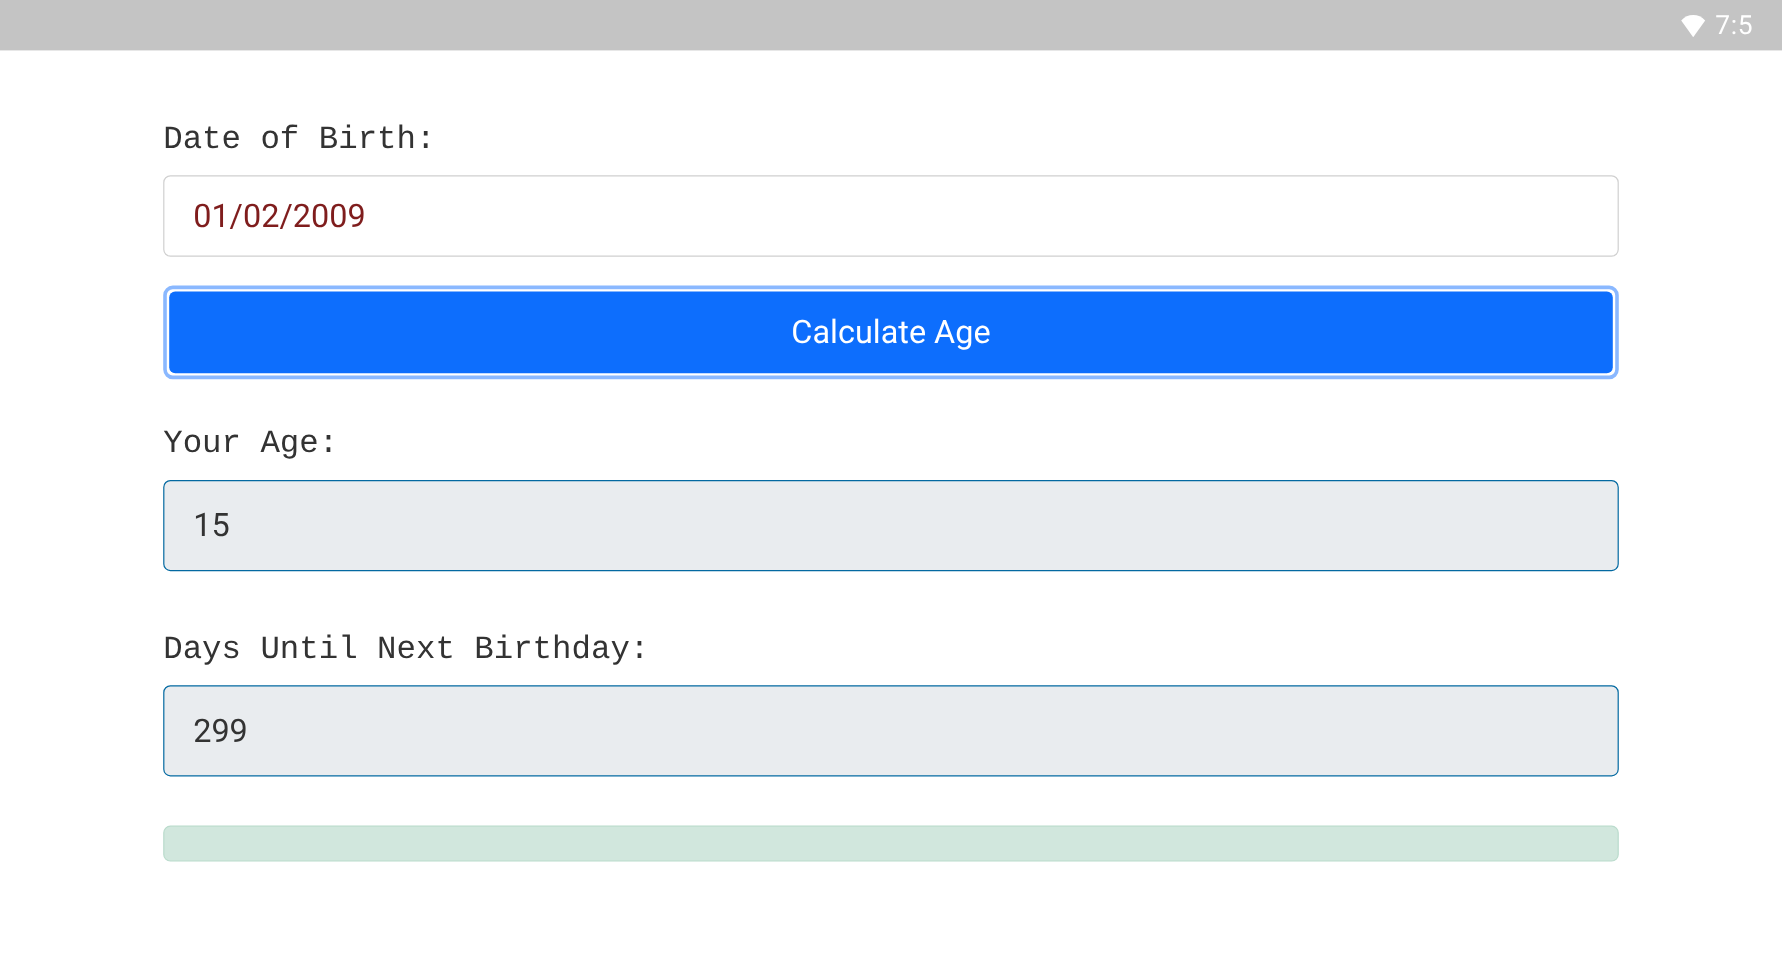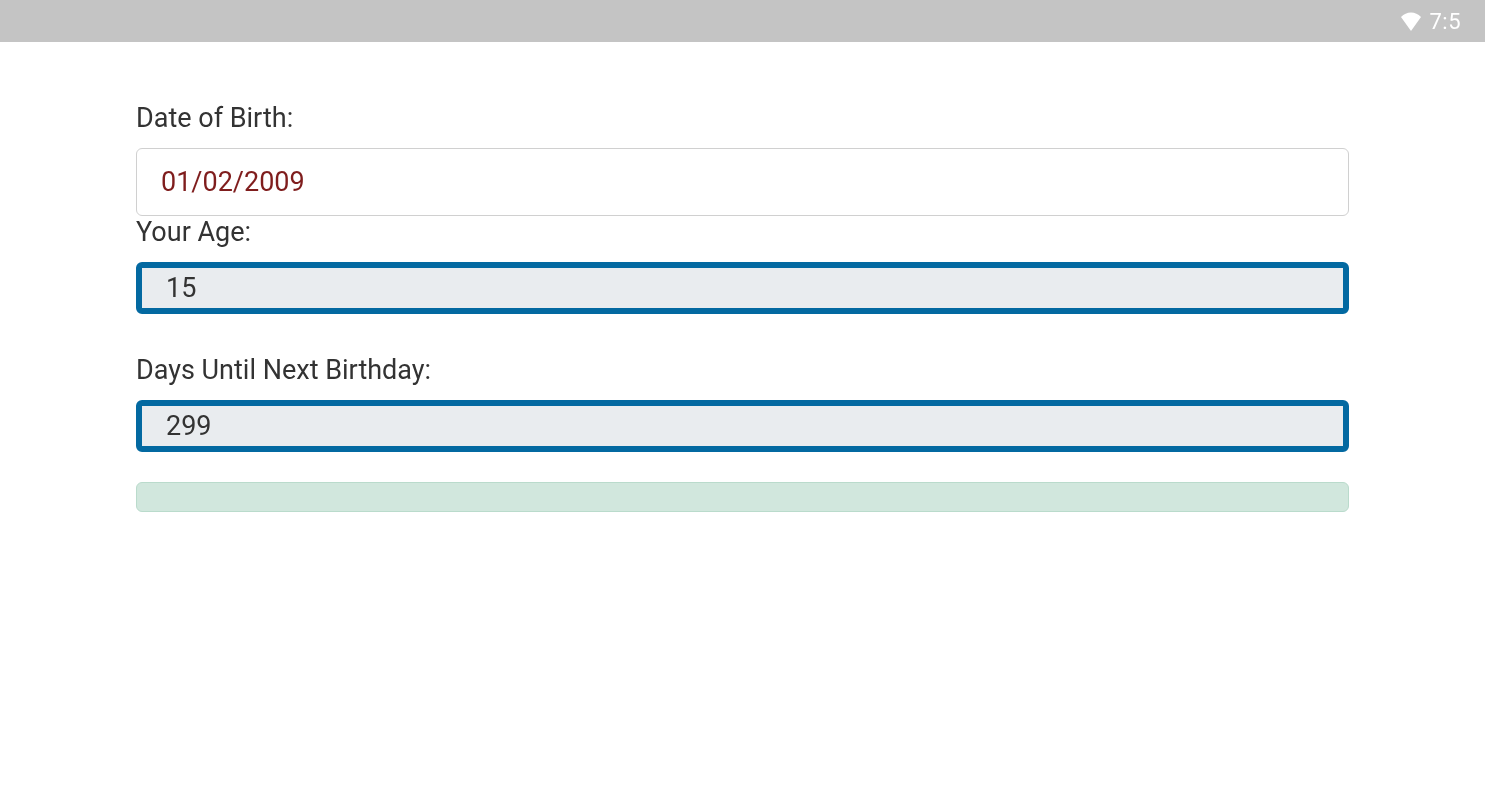--- a/index.html
+++ b/index.html
@@ -75,33 +75,34 @@
       border: none;
       border-radius: 5px;
       color: #ffffff;
       font-size: 27px;
       font-weight: 400;
       cursor: pointer;
       font-family: inherit;
     }
     .readonly-box {
       width: 100%;
-      height: 52px;
+      height: 76px;
       background: #e9ecef;
-      border: 6px solid #0369a1;
+      border: 1px solid #0369a1;
       border-radius: 6px;
       padding: 0 24px;
       font-size: 27px;
       color: #333333;
       display: flex;
       align-items: center;
-      margin-bottom: 40px;
+      margin-bottom: 51px;
     }
     .section-spacer {
       margin-bottom: 14px;
+      font-family: Liberation Mono, monospace;
     }
     .success-hint {
       width: 100%;
       height: 30px;
       background: #d1e7dd;
       border: 1px solid #badbcc;
       border-radius: 6px;
       margin-top: -10px;
     }
   </style>
@@ -115,20 +116,23 @@
     </svg>
   </span>
   <span class="clock">7:5</span>
 </div>
 
 <div class="container">
 
   <label class="form-label section-spacer">Date of Birth:</label>
   <input type="text" class="text-input" value="01/02/2009" style="">
 
+  <div class="calc-button-wrapper">
+    <button class="calc-button">Calculate Age</button>
+  </div>
 
   <label class="form-label section-spacer">Your Age:</label>
   <div class="readonly-box">
     <span>15</span>
   </div>
 
   <label class="form-label section-spacer">Days Until Next Birthday:</label>
   <div class="readonly-box">
     <span>299</span>
   </div>

